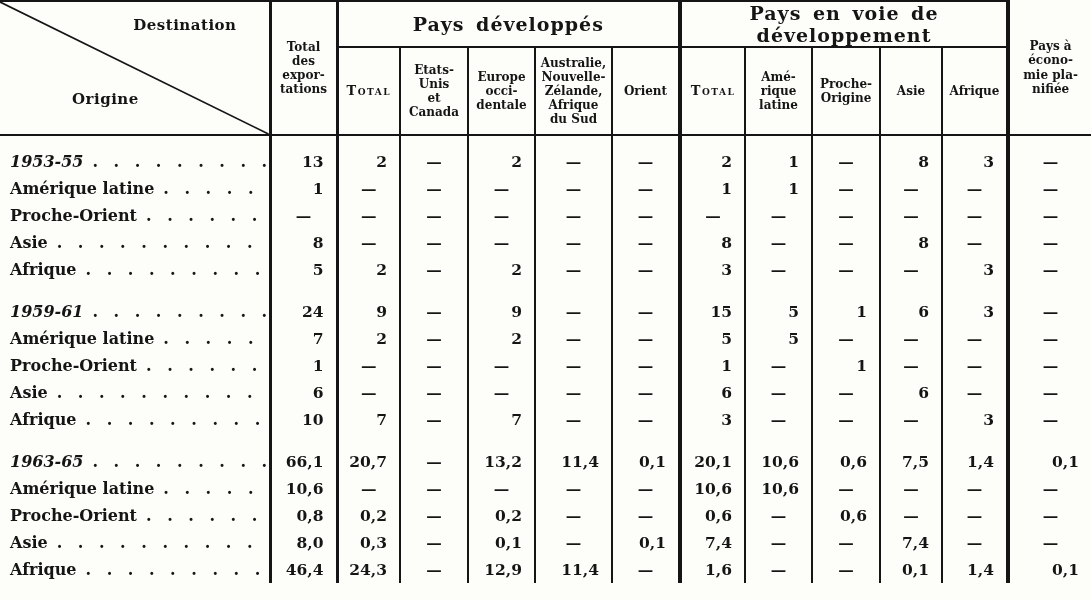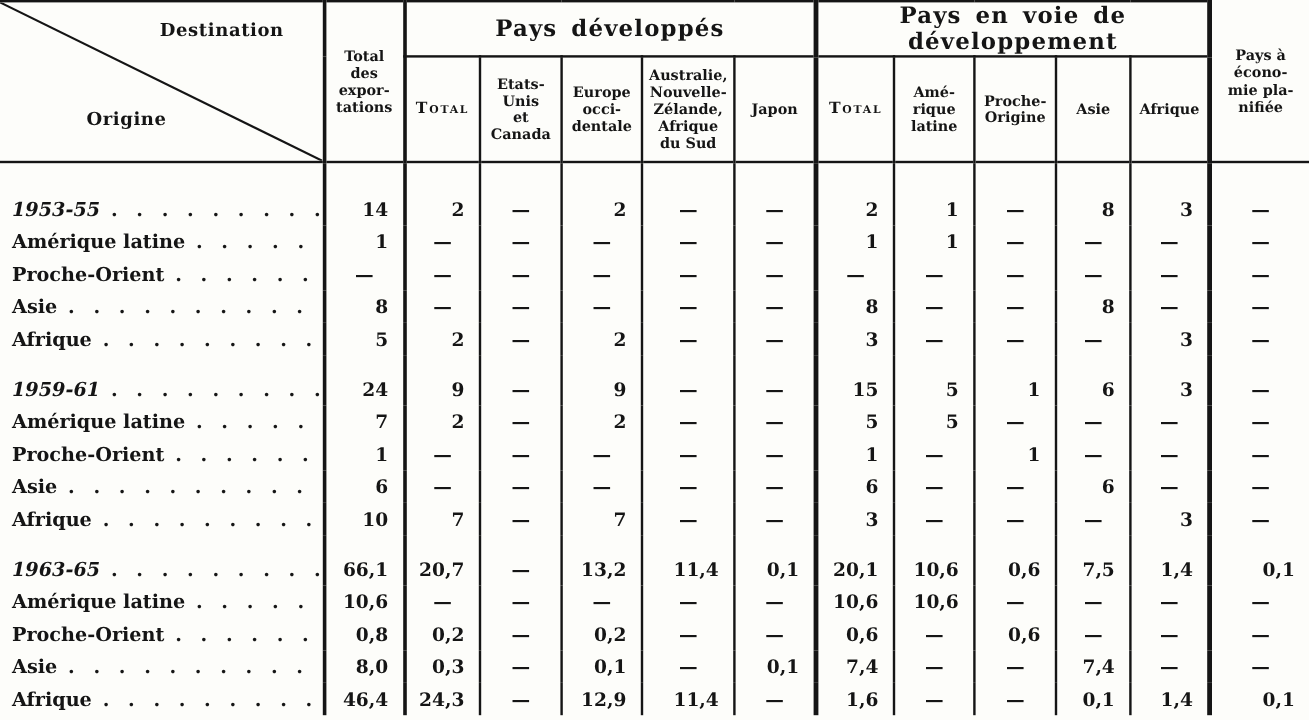--- a/index.html
+++ b/index.html
@@ -61,21 +61,21 @@
   td.rowlabel {
     text-align: left;
     padding-left: 10px;
     font-size: 16px;
     white-space: nowrap;
     overflow: hidden;
   }
   td.rowlabel .dots { letter-spacing: 5px; margin-left: 9px; }
   tr.period td.rowlabel .lbl { font-style: italic; }
   tr.period td { padding-top: 15px; }
-  tbody tr:first-child td { padding-top: 25px; margin-top: 10px; }
+  tbody tr:first-child td { padding-top: 12px; margin-top: 10px; }
   td.num  { text-align: right; padding-right: 12px; }
   td.dash { text-align: center; }
   tr.filler td { height: auto; }
 </style>
 </head>
 <body>
 
 <table>
   <colgroup>
     <col style="width:270px">
@@ -119,35 +119,35 @@
 et
 Canada</th>
       <th class="colhead br2">Europe
 occi-
 dentale</th>
       <th class="colhead br2">Australie,
 Nouvelle-
 Zélande,
 Afrique
 du Sud</th>
-      <th class="colhead br4">Japon</th>
+      <th class="colhead br4">Orient</th>
       <th class="colhead caps br2">Total</th>
       <th class="colhead br2">Amé-
 rique
 latine</th>
       <th class="colhead br2">Proche-
 Origine</th>
       <th class="colhead br2">Asie</th>
       <th class="colhead br4">Afrique</th>
     </tr>
   </thead>
   <tbody>
       <tr class="period">
     <td class="rowlabel br3"><span class="lbl">1953-55</span><span class="dots">.  .  .  .  .  .  .  .  .</span></td>
-  <td class="num br3">14</td>
+  <td class="num br3">13</td>
         <td class="num br2">2</td>
         <td class="dash br2">—</td>
         <td class="num br2">2</td>
         <td class="dash br2">—</td>
         <td class="dash br4">—</td>
         <td class="num br2">2</td>
         <td class="num br2">1</td>
         <td class="dash br2">—</td>
         <td class="num br2">8</td>
         <td class="num br4">3</td>

